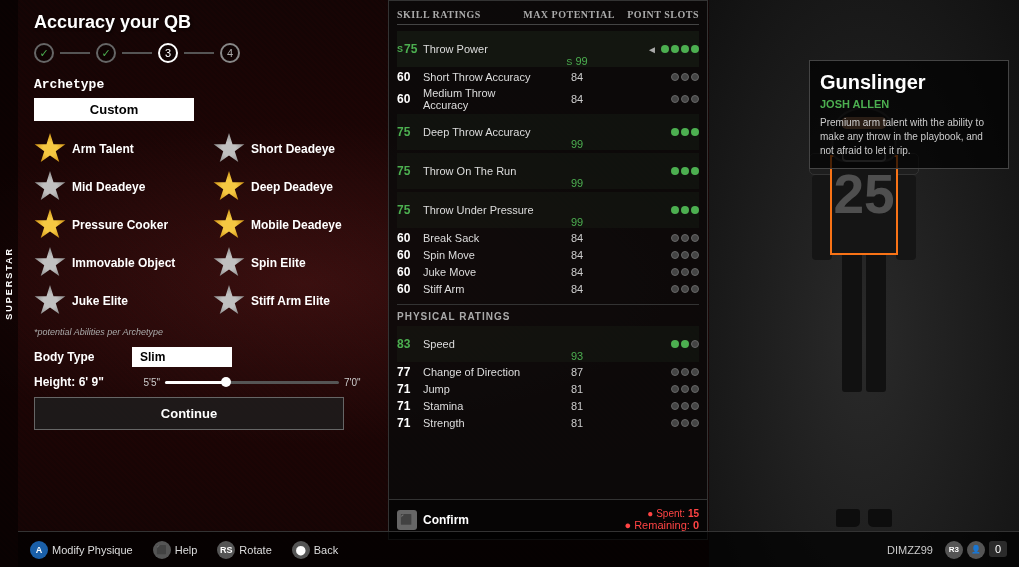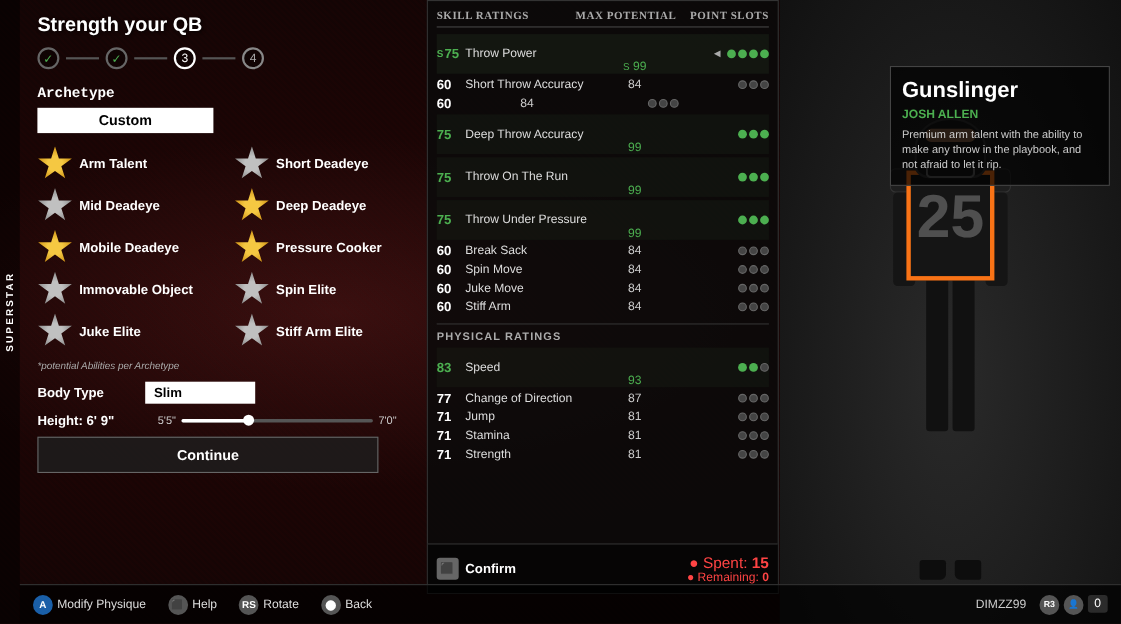--- a/index.html
+++ b/index.html
@@ -386,21 +386,21 @@
       align-items: center;
       justify-content: center;
       font-size: 10px;
     }
 
     .points-info {
       text-align: right;
     }
     .points-spent {
       color: #ff4444;
-      font-size: 14px;
+      font-size: 10px;
     }
     .points-remaining {
       color: #ff4444;
       font-size: 11px;
     }
 
     
     .right-panel {
       position: absolute;
       right: 0;
@@ -517,21 +517,21 @@
 
 <div class="bg"></div>
 <div class="bg-texture"></div>
 
 <div class="sidebar-label">
   <span>SUPERSTAR</span>
 </div>
 
 <div class="left-panel">
 
-  <div class="customize-title">Strength your QB</div>
+  <div class="customize-title">Accuracy your QB</div>
 
   <div class="steps">
     <div class="step-check">✓</div>
     <div class="step-line"></div>
     <div class="step-check">✓</div>
     <div class="step-line"></div>
     <div class="step-active">3</div>
     <div class="step-line"></div>
     <div class="step-next">4</div>
   </div>
@@ -564,27 +564,27 @@
       <div class="archetype-icon">
           <div class="icon-gold"></div>
         </div>
       <span class="archetype-name">Deep Deadeye</span>
     </div>
 
     <div class="archetype-item">
       <div class="archetype-icon">
           <div class="icon-gold"></div>
         </div>
+      <span class="archetype-name">Pressure Cooker</span>
+    </div>
+    <div class="archetype-item">
+      <div class="archetype-icon">
+          <div class="icon-gold"></div>
+        </div>
       <span class="archetype-name">Mobile Deadeye</span>
-    </div>
-    <div class="archetype-item">
-      <div class="archetype-icon">
-          <div class="icon-gold"></div>
-        </div>
-      <span class="archetype-name">Pressure Cooker</span>
     </div>
 
     <div class="archetype-item">
       <div class="archetype-icon">
           <div class="icon-silver"></div>
         </div>
       <span class="archetype-name">Immovable Object</span>
     </div>
     <div class="archetype-item">
       <div class="archetype-icon">
@@ -662,20 +662,21 @@
     <span class="stat-max">84</span>
     <div class="stat-dots">
       <div class="dot dot-empty"></div>
         <div class="dot dot-empty"></div>
         <div class="dot dot-empty"></div>
     </div>
   </div>
 
   <div class="stat-row">
     <span class="stat-current white">60</span>
+    <span class="stat-name">Medium Throw Accuracy</span>
     <span class="stat-max">84</span>
     <div class="stat-dots">
       <div class="dot dot-empty"></div>
         <div class="dot dot-empty"></div>
         <div class="dot dot-empty"></div>
     </div>
   </div>
 
   <div class="stat-row stat-row-highlight">
     <span class="stat-current green">75</span>
@@ -835,21 +836,21 @@
 <div class="right-panel">
   <div class="character-bg"></div>
 
   <div style="position:absolute;bottom:40px;left:50%;transform:translateX(-50%);width:180px;height:420px;">
 
     <div style="position:absolute;top:0;left:50%;transform:translateX(-50%);width:65px;height:55px;background:#1a1a1a;border-radius:50% 50% 20% 20%;border:2px solid #333;z-index:5;">
       <div style="position:absolute;bottom:-2px;left:8px;right:8px;height:10px;border:2px solid #666;border-top:none;border-radius:0 0 5px 5px;"></div>
       <div style="position:absolute;top:8px;left:8px;right:8px;height:12px;background:#8B6347;border-radius:5px;"></div>
     </div>
 
-    <div style="position:absolute;top:48px;left:50%;transform:translateX(-50%);width:80px;height:100px;background:#151515;border:4px solid #f97316;z-index:4;">
+    <div style="position:absolute;top:48px;left:50%;transform:translateX(-50%);width:68px;height:100px;background:#151515;border:2px solid #f97316;z-index:4;">
       <div style="position:absolute;top:10px;left:50%;transform:translateX(-50%);color:rgba(255,255,255,0.25);font-size:55px;font-weight:900;line-height:1;width:80px;text-align:center;">25</div>
     </div>
 
     <div style="position:absolute;top:46px;left:calc(50% - 55px);width:40px;height:22px;background:#1e1e1e;border-radius:5px 0 0 5px;border:1px solid #333;"></div>
     <div style="position:absolute;top:46px;right:calc(50% - 55px);width:40px;height:22px;background:#1e1e1e;border-radius:0 5px 5px 0;border:1px solid #333;"></div>
 
     <div style="position:absolute;top:68px;left:calc(50% - 52px);width:20px;height:85px;background:#151515;border-radius:4px;"></div>
     <div style="position:absolute;top:68px;right:calc(50% - 52px);width:20px;height:85px;background:#151515;border-radius:4px;"></div>
 
     <div style="position:absolute;top:145px;left:calc(50% - 22px);width:20px;height:140px;background:#111;border-radius:3px;"></div>

